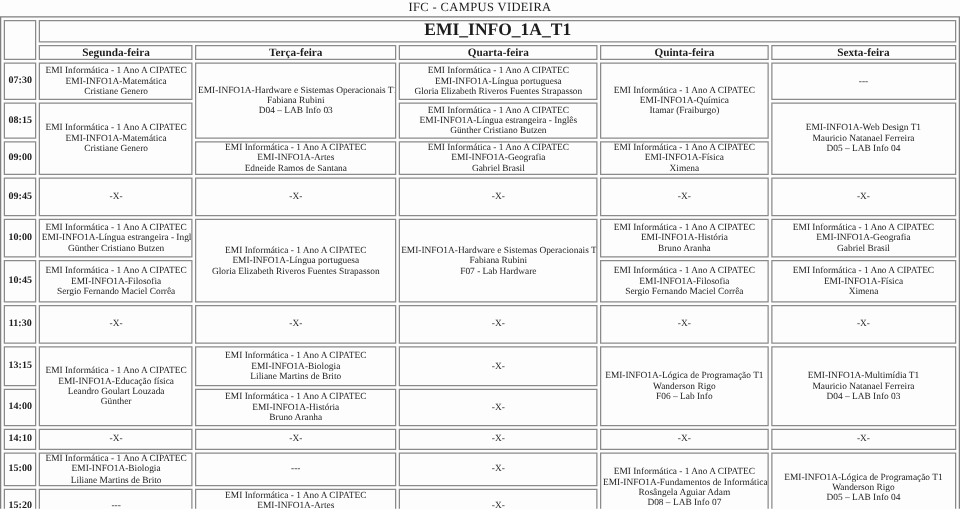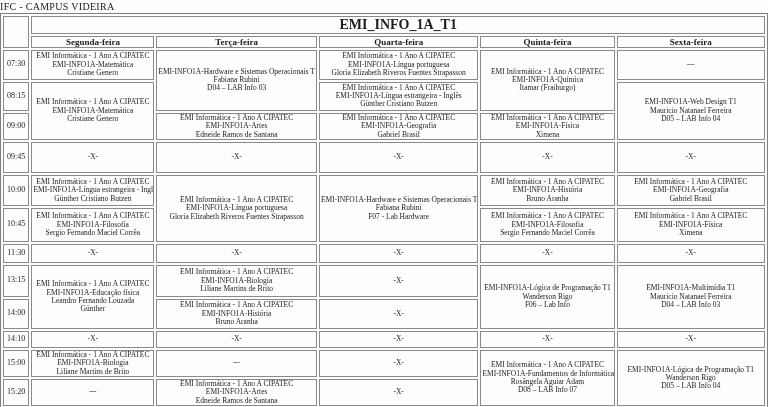--- a/index.html
+++ b/index.html
@@ -2,40 +2,40 @@
 <html><head>
 <meta charset="utf-8">
 <style>
   html,body { margin:0; padding:0; }
   body {
     width:768px; height:407px; overflow:hidden;
     background:#fdfdfd; color:#1c1c1c;
     font-family:"Liberation Serif", serif;
   }
   .page-title {
-    font-size:10px; line-height:13px; height:13px;
+    text-align:center; font-size:10px; line-height:13px; height:13px;
     letter-spacing:.3px;
     font-family:Liberation Serif, serif;
   }
   table.timetable {
     width:768px; table-layout:fixed;
     border-collapse:separate; border-spacing:2px;
     border:1px solid #7e7e7e;
     background:#fdfdfd;
   }
   th, td {
     border:1px solid #8a8a8a;
     text-align:center; vertical-align:middle;
     font-size:7.5px; line-height:1.12;
     padding:0 1px; overflow:hidden;
     font-weight:normal;
   }
   th.group-title { font-weight:bold; font-size:14px; }
   th.day-header  { font-weight:bold; font-size:9px; }
-  th.time-label  { font-weight:normal; font-size:8px; }
+  th.time-label  { font-weight:bold; font-size:8px; }
   td .cell-line { white-space:nowrap; }
 </style>
 </head>
 <body>
 
 <div class="page-title">IFC - CAMPUS VIDEIRA</div>
 
 <table class="timetable">
   <colgroup>
     <col style="width:26px">
@@ -166,34 +166,34 @@
         <div class="cell-line">EMI Informática - 1 Ano A CIPATEC</div>
         <div class="cell-line">EMI-INFO1A-Filosofia</div>
         <div class="cell-line">Sergio Fernando Maciel Corrêa</div>
       </td>
       <td>
         <div class="cell-line">EMI Informática - 1 Ano A CIPATEC</div>
         <div class="cell-line">EMI-INFO1A-Física</div>
         <div class="cell-line">Ximena</div>
       </td>
     </tr>
-    <tr style="height:19px">
+    <tr style="height:31px">
       <th class="time-label">11:30</th>
       <td>-X-</td>
       <td>-X-</td>
       <td>-X-</td>
       <td>-X-</td>
       <td>-X-</td>
     </tr>
     <tr style="height:32px">
       <th class="time-label">13:15</th>
       <td rowspan="2">
         <div class="cell-line">EMI Informática - 1 Ano A CIPATEC</div>
         <div class="cell-line">EMI-INFO1A-Educação física</div>
-        <div class="cell-line">Leandro Fernando Louzada</div>
+        <div class="cell-line">Leandro Goulart Louzada</div>
         <div class="cell-line">Günther</div>
       </td>
       <td>
         <div class="cell-line">EMI Informática - 1 Ano A CIPATEC</div>
         <div class="cell-line">EMI-INFO1A-Biologia</div>
         <div class="cell-line">Liliane Martins de Brito</div>
       </td>
       <td>-X-</td>
       <td rowspan="2">
         <div class="cell-line">EMI-INFO1A-Lógica de Programação T1</div>

